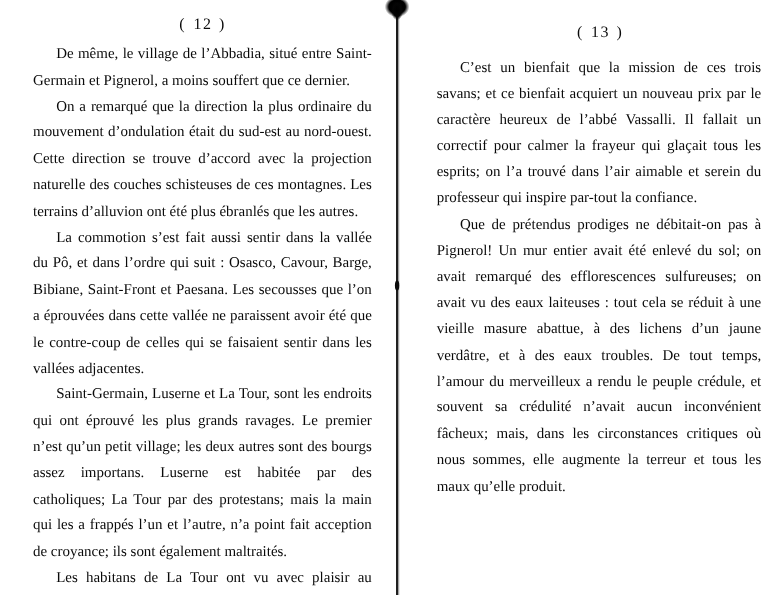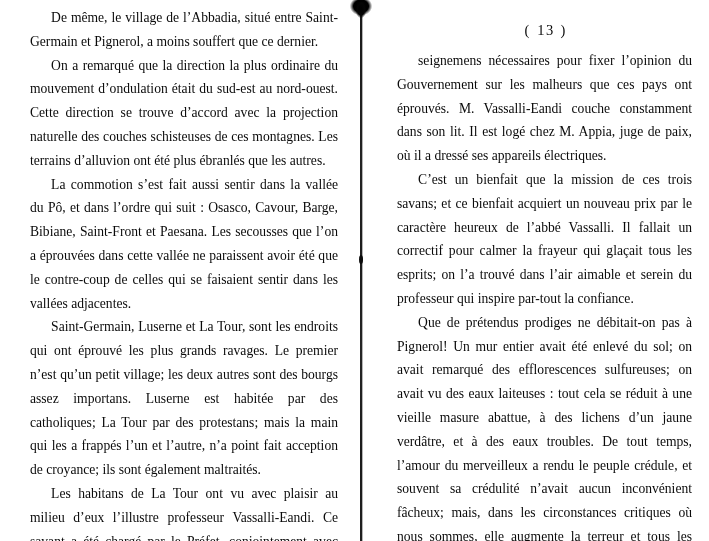--- a/index.html
+++ b/index.html
@@ -105,36 +105,40 @@
 
 <div id="page">
 
   <div class="gutter-line"></div>
   <div class="gutter-line soft"></div>
   <div class="gutter-blot"></div>
   <div class="gutter-blot b2"></div>
   <div class="gutter-bump"></div>
 
   <div class="column" id="col-left">
+    <div class="folio">
+      <span>(</span>
+      <span class="num">12</span>
+      <span>)</span>
+    </div>
     <div class="body-text">
       <p class="para-open">De même, le village de l’Abbadia, situé entre Saint-Germain et Pignerol, a moins souffert que ce dernier.</p>
       <p>On a remarqué que la direction la plus ordinaire du mouvement d’ondulation était du sud-est au nord-ouest. Cette direction se trouve d’accord avec la projection naturelle des couches schisteuses de ces montagnes. Les terrains d’alluvion ont été plus ébranlés que les autres.</p>
       <p>La commotion s’est fait aussi sentir dans la vallée du Pô, et dans l’ordre qui suit : Osasco, Cavour, Barge, Bibiane, Saint-Front et Paesana. Les secousses que l’on a éprouvées dans cette vallée ne paraissent avoir été que le contre-coup de celles qui se faisaient sentir dans les vallées adjacentes.</p>
       <p>Saint-Germain, Luserne et La Tour, sont les endroits qui ont éprouvé les plus grands ravages. Le premier n’est qu’un petit village; les deux autres sont des bourgs assez importans. Luserne est habitée par des catholiques; La Tour par des protestans; mais la main qui les a frappés l’un et l’autre, n’a point fait acception de croyance; ils sont également maltraités.</p>
       <p class="runover">Les habitans de La Tour ont vu avec plaisir au milieu d’eux l’illustre professeur Vassalli-Eandi. Ce savant a été chargé par le Préfet, conjointement avec l’abbé Borson et M. Carena, de recueillir les ren-</p>
     </div>
   </div>
 
   <div class="column" id="col-right">
     <div class="folio">
       <span>(</span>
       <span class="num">13</span>
       <span>)</span>
     </div>
     <div class="body-text">
-      <p class="para-open">seignemens nécessaires pour fixer l’opinion du Gouvernement sur les malheurs que ces pays ont éprouvés. M. Vassalli-Eandi couche constamment dans son lit. Il est logé chez M. Appia, juge de paix, où il a dressé ses appareils électriques.</p>
       <p>C’est un bienfait que la mission de ces trois savans; et ce bienfait acquiert un nouveau prix par le caractère heureux de l’abbé Vassalli. Il fallait un correctif pour calmer la frayeur qui glaçait tous les esprits; on l’a trouvé dans l’air aimable et serein du professeur qui inspire par-tout la confiance.</p>
       <p>Que de prétendus prodiges ne débitait-on pas à Pignerol! Un mur entier avait été enlevé du sol; on avait remarqué des efflorescences sulfureuses; on avait vu des eaux laiteuses : tout cela se réduit à une vieille masure abattue, à des lichens d’un jaune verdâtre, et à des eaux troubles. De tout temps, l’amour du merveilleux a rendu le peuple crédule, et souvent sa crédulité n’avait aucun inconvénient fâcheux; mais, dans les circonstances critiques où nous sommes, elle augmente la terreur et tous les maux qu’elle produit.</p>
 
     </div>
   </div>
 
 </div>
 
 </body></html>

